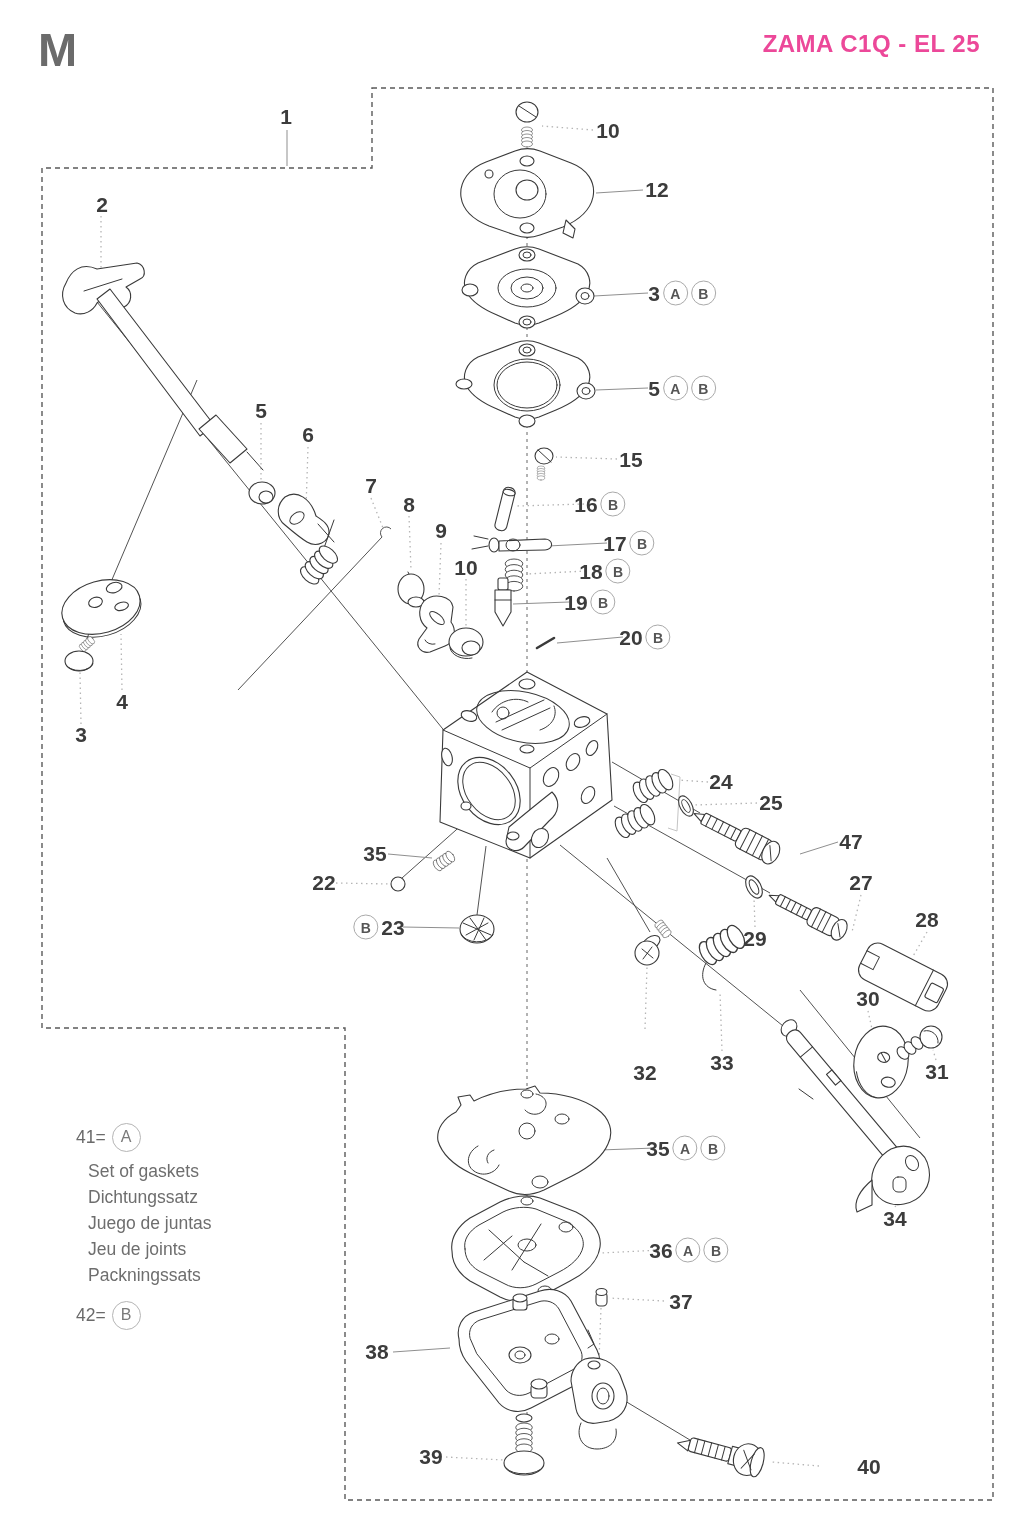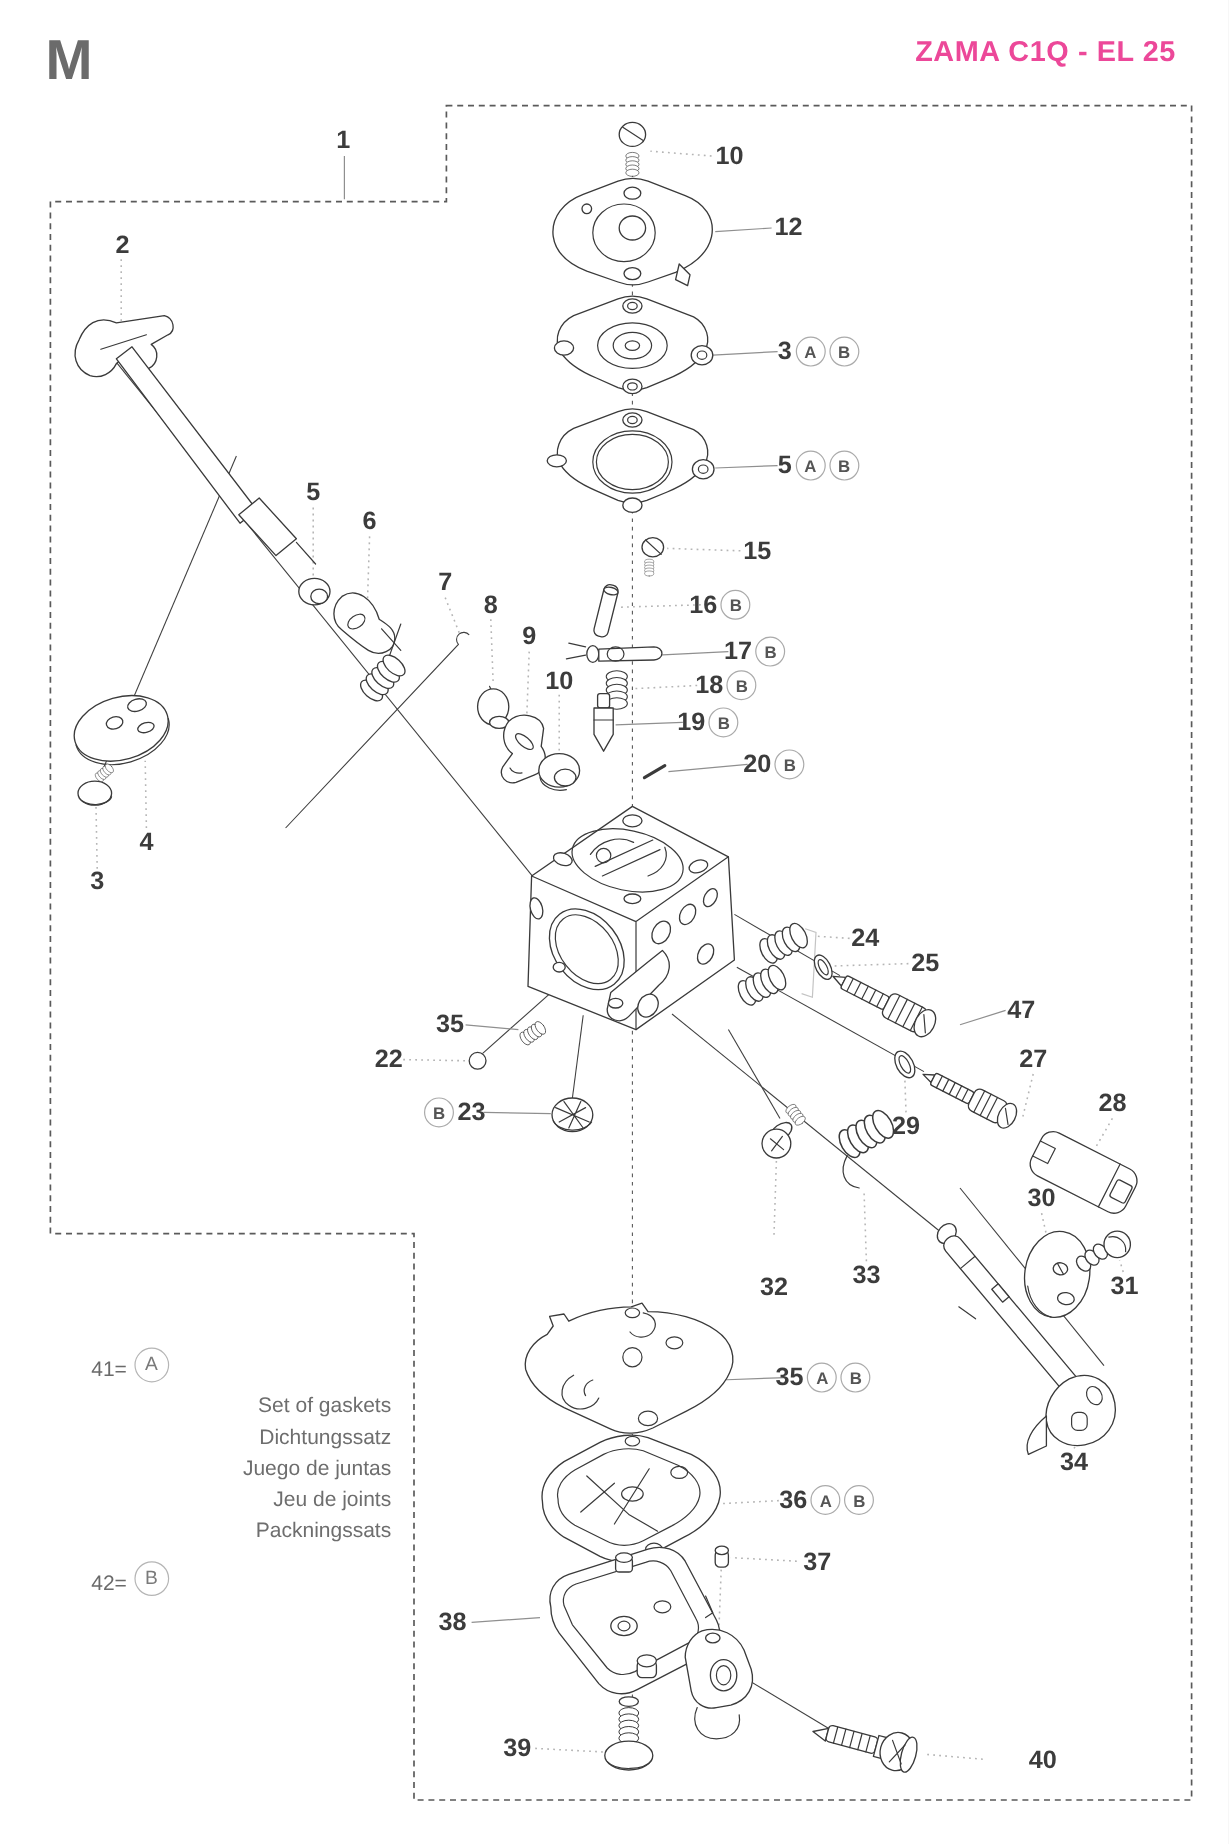--- a/index.html
+++ b/index.html
@@ -16,24 +16,24 @@
   .brk{stroke:#c4c4c4;stroke-width:1;fill:none;}
   .border-dash{stroke:#5a5a5a;stroke-width:1.4;fill:none;stroke-dasharray:5,4;}
   
   .corner-mark{position:absolute;left:38px;top:22px;font-size:47px;font-weight:bold;color:#6b6b6b;}
   .title{position:absolute;right:44px;top:30px;font-size:24px;font-weight:bold;color:#ec4899;letter-spacing:.5px;}
   .callout{position:absolute;transform:translate(-50%,-50%);display:flex;align-items:center;gap:3px;
            font-size:21px;font-weight:bold;color:#3c3c3c;white-space:nowrap;}
   .cbadge{display:inline-flex;align-items:center;justify-content:center;width:23px;height:23px;
           border:1.5px solid #aaa;border-radius:50%;font-size:14px;font-weight:bold;color:#555;flex:0 0 auto;}
   .legend{position:absolute;left:76px;top:1122px;width:250px;color:#6e6e6e;font-size:17.5px;}
-  .legend-head{display:flex;align-items:flex-end;gap:6px;height:30px;color:#6a6a6a;}
+  .legend-head{display:flex;align-items:center;gap:6px;height:30px;color:#6a6a6a;}
   .legend-head .lbadge{display:inline-flex;align-items:center;justify-content:center;width:27px;height:27px;
           border:1.5px solid #b5b5b5;border-radius:50%;font-size:16px;color:#7a7a7a;}
-  .legend-items{margin:6px 0 12px 12px;line-height:26px;text-align:right;}
+  .legend-items{margin:6px 0 12px 12px;line-height:26px;}
   .legend-items.second{margin-left:24px;}
 </style>
 </head>
 <body>
 
 <div class="page">
 
   <svg class="art" width="1024" height="1537" viewBox="0 0 1024 1537">
     <defs>
       <g id="coil5">

